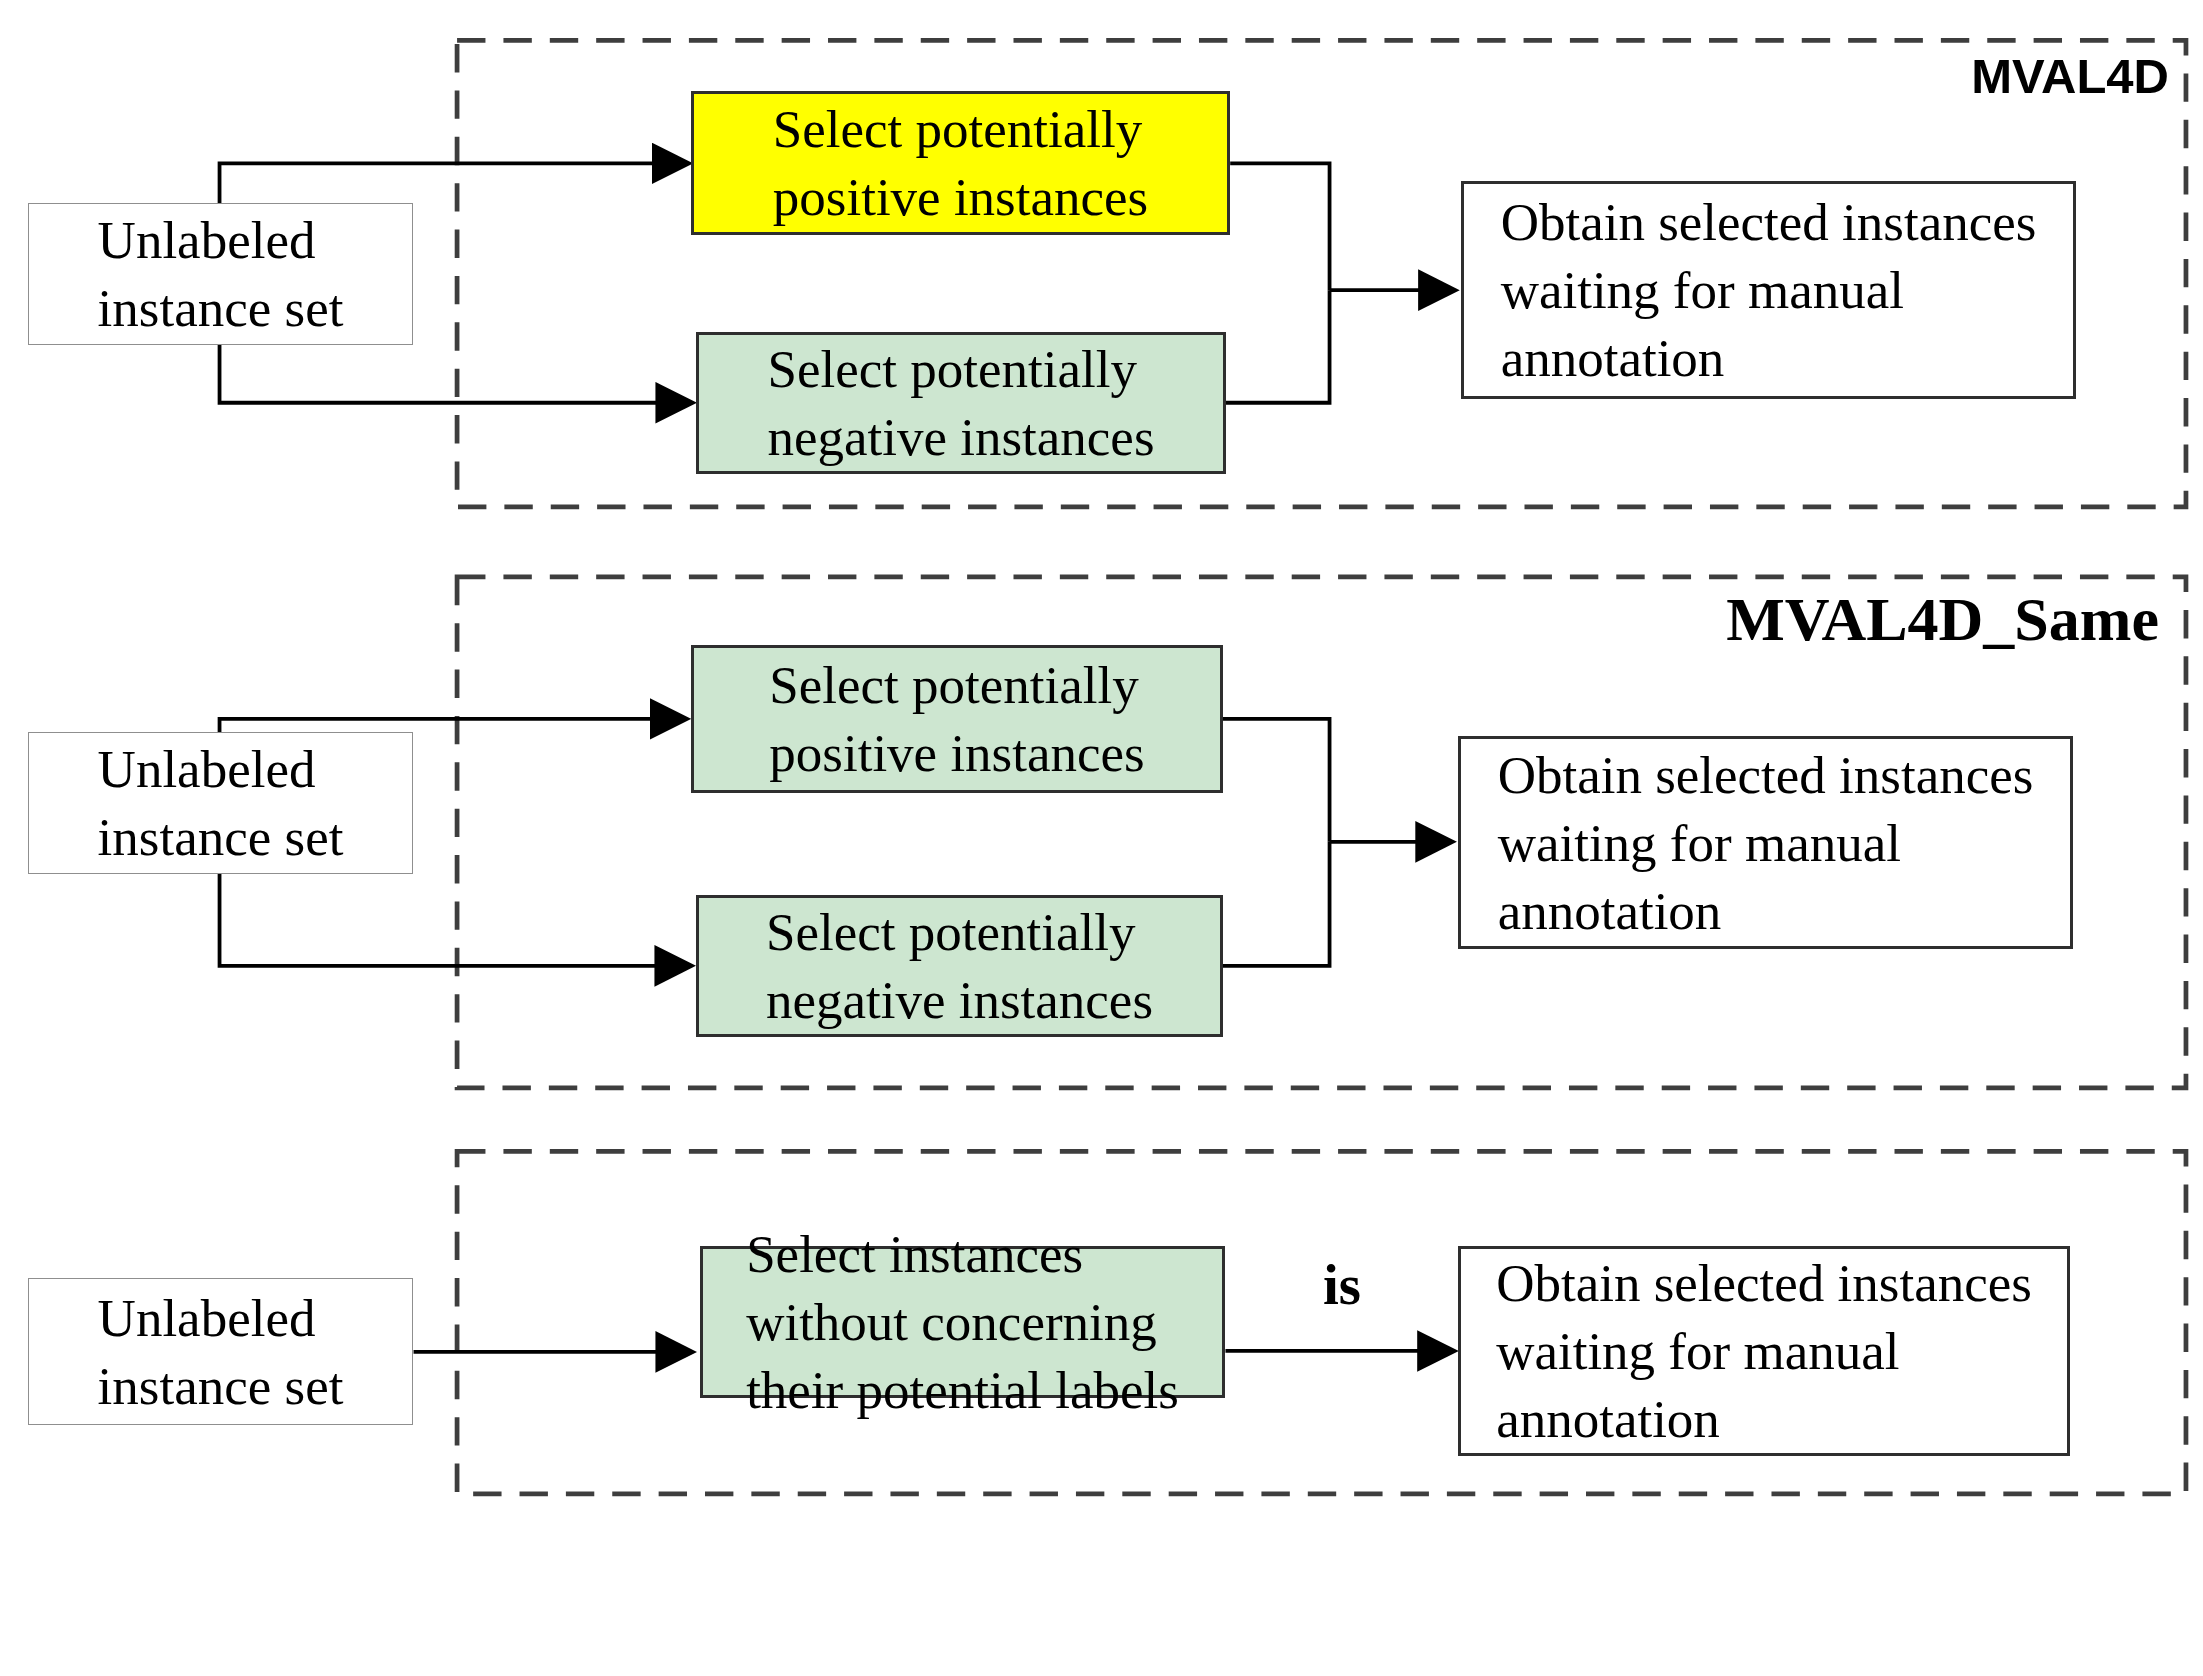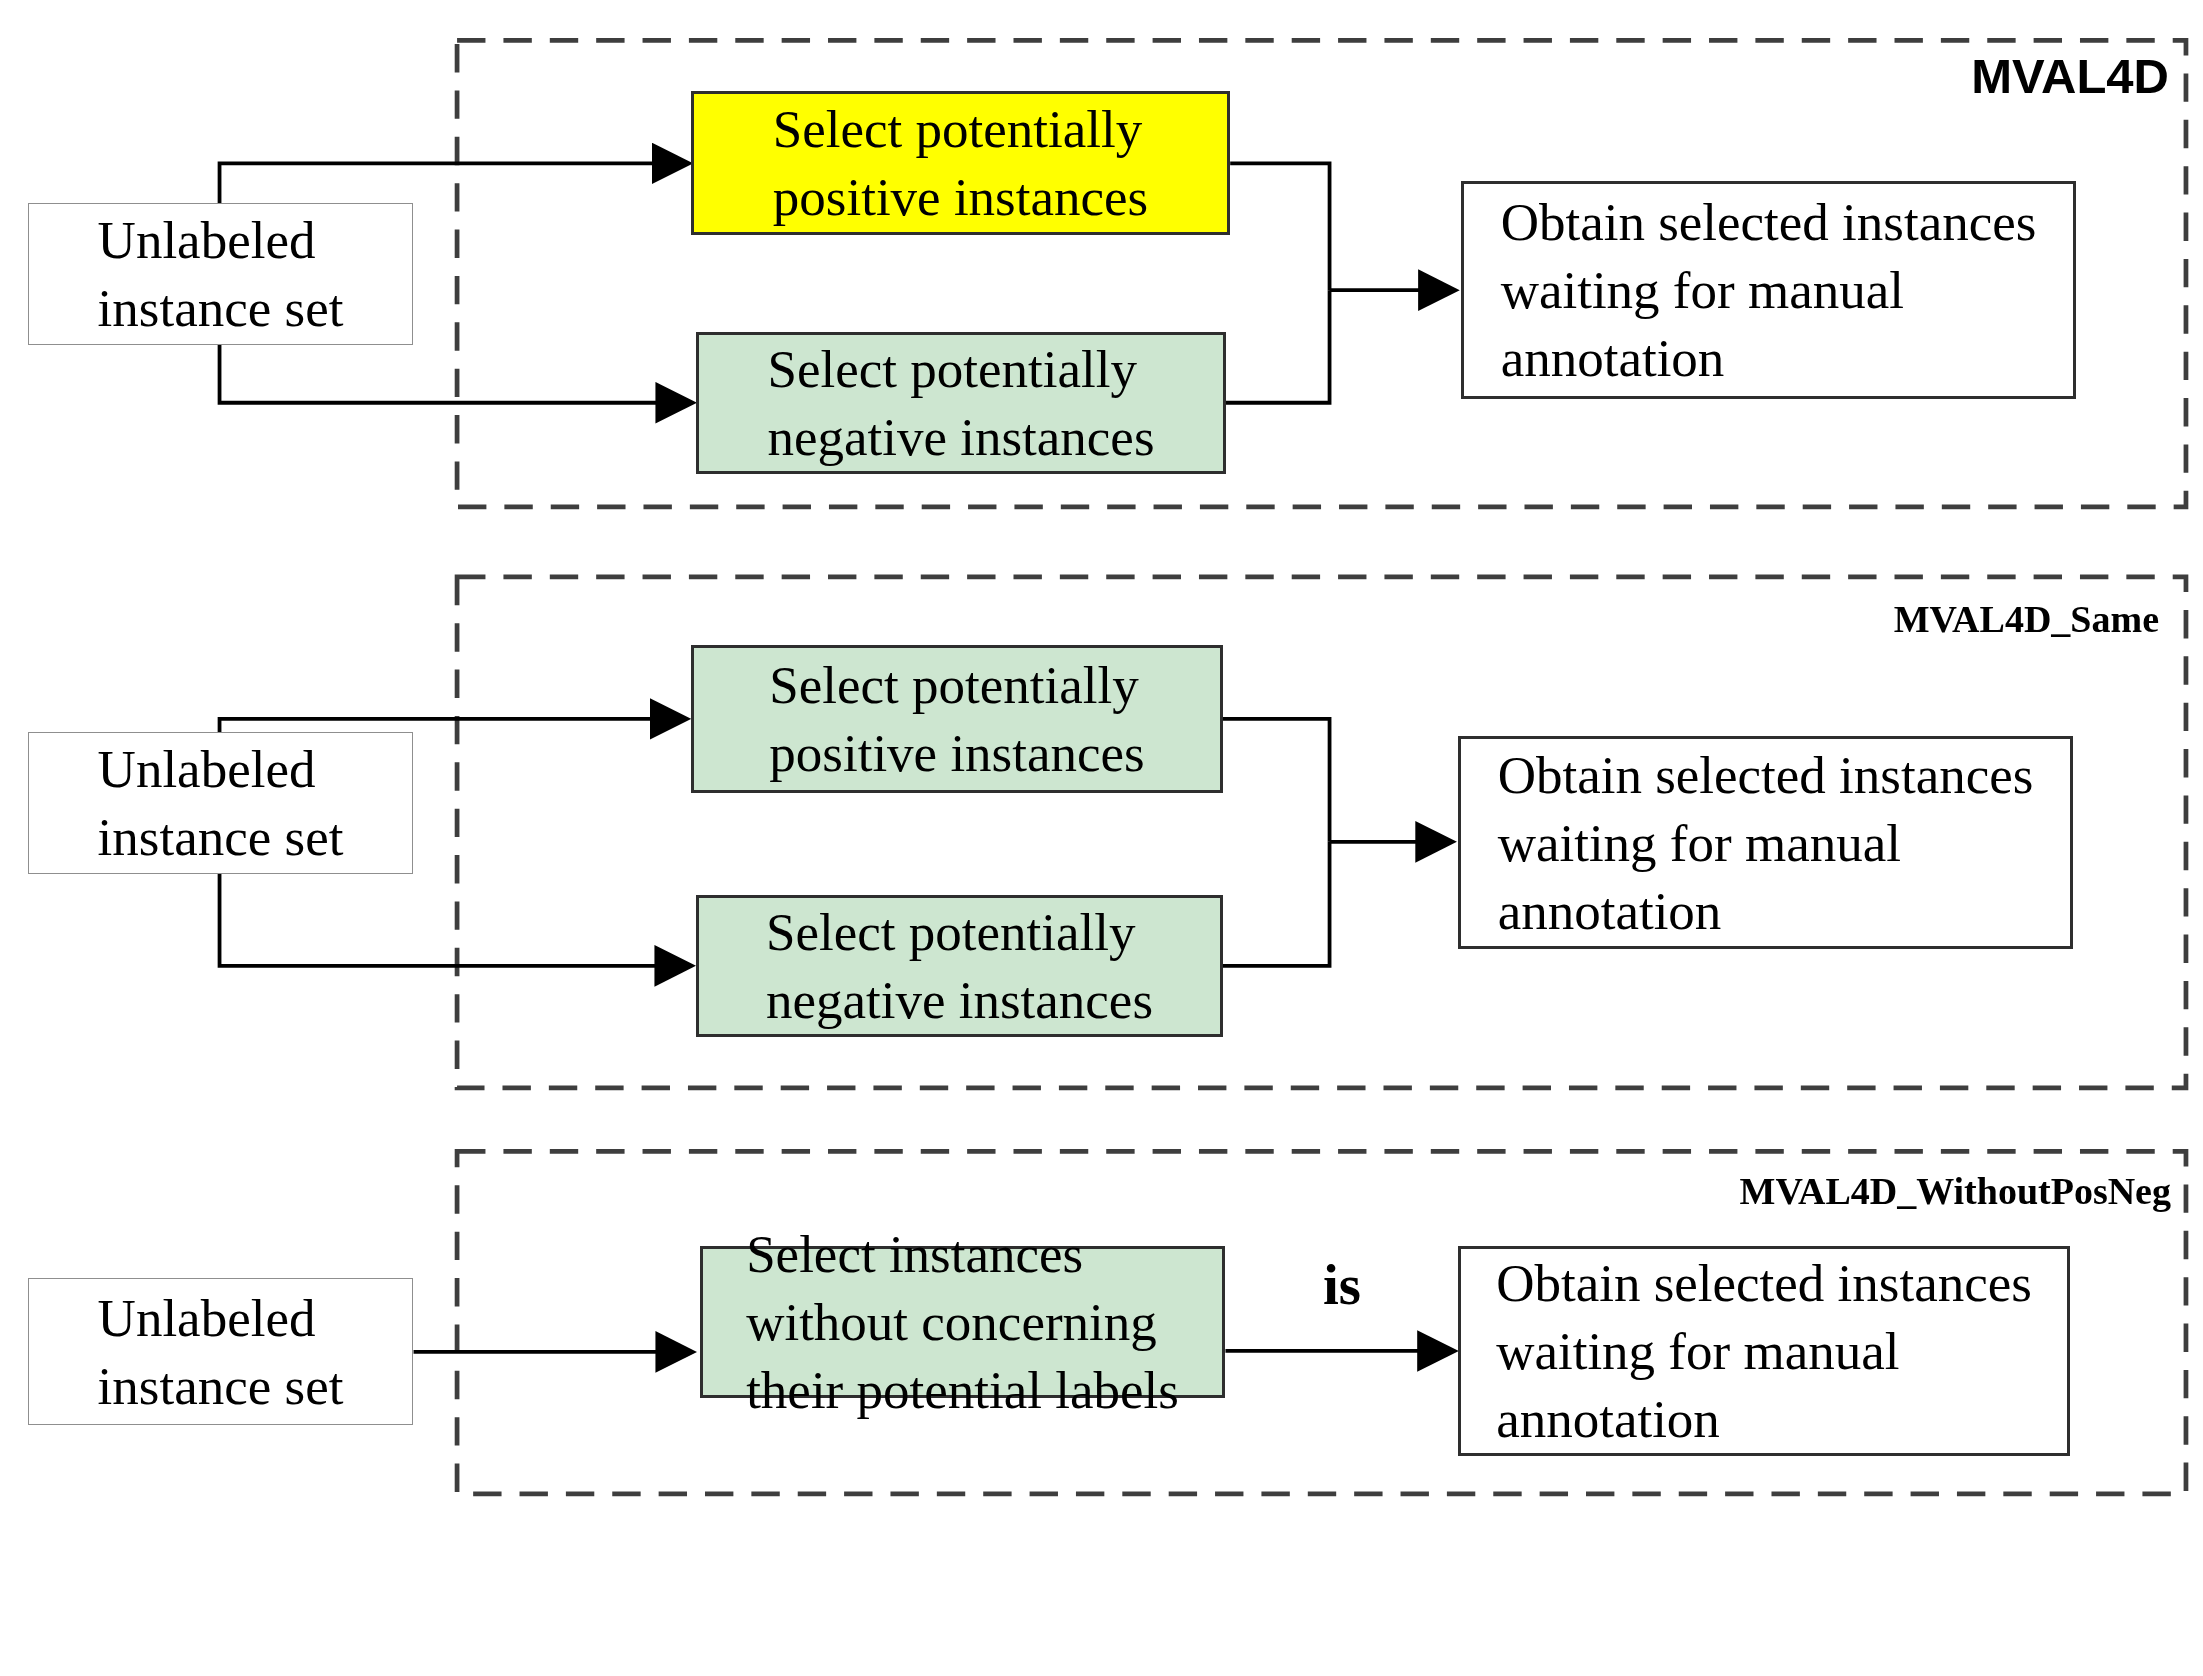--- a/index.html
+++ b/index.html
@@ -18,21 +18,21 @@
     display:flex;align-items:center;justify-content:center;
     font-size:53px;line-height:68px;
     white-space:pre-line;
     box-sizing:border-box;
     background:#ffffff;
   }
   .proc{border:3.8px solid #2e2e2e;}
   .src{border:1.9px solid #8f8f8f;}
   .panel-label{
     position:absolute;z-index:2;
-    font-weight:bold;font-size:38px;line-height:57px;
+    font-weight:bold;font-size:62px;line-height:57px;
     font-family:"Liberation Serif", serif;
     white-space:nowrap;
   }
   .panel-label.sans{font-family:"Liberation Sans", sans-serif;font-size:49px;}
   .arrow-word{
     position:absolute;z-index:2;
     width:104px;height:59px;
     display:flex;align-items:center;justify-content:center;
     font-size:57px;
     font-weight:bold;
@@ -101,21 +101,20 @@
   <div class="node proc" style="left: 691px; top: 618px; width: 532px; height: 148px; background: rgb(205, 230, 208);">Select potentially
 positive instances</div>
 
   <div class="node proc" style="left: 696px; top: 868px; width: 527px; height: 142px; background: rgb(205, 230, 208);">Select potentially
 negative instances</div>
 
   <div class="node proc" style="left:1458px;top:709px;width:615px;height:213px;">Obtain selected instances
 waiting for manual
 annotation</div>
 
-  <div class="panel-label" style="right:32px;top:1136px;">MVAL4D_WithoutPosNeg</div>
 
   <div class="node src" style="left:28px;top:1251px;width:385px;height:147px;">Unlabeled
 instance set</div>
 
   <div class="node proc" style="left: 700px; top: 1219px; width: 525px; height: 152px; background: rgb(205, 230, 208);">Select instances
 without concerning
 their potential labels</div>
 
   <div class="arrow-word" style="left:1290px;top:1228px;">is</div>
 

